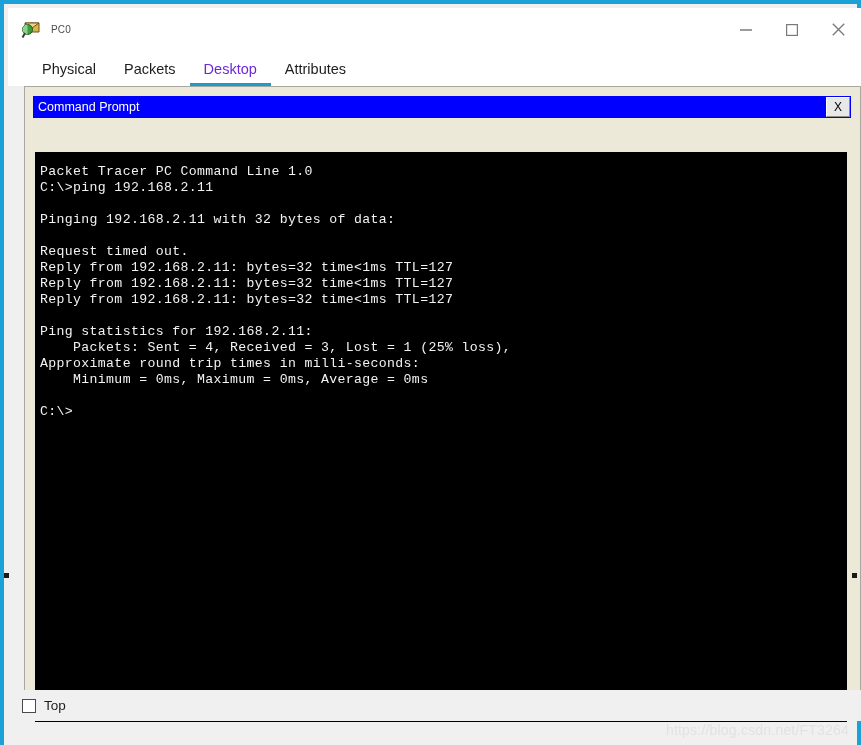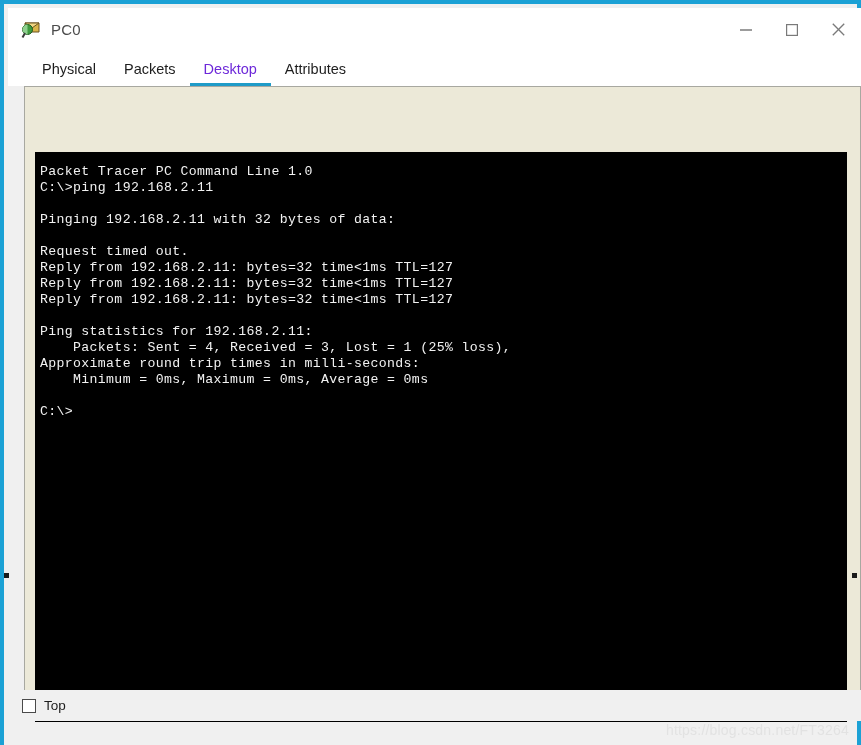--- a/index.html
+++ b/index.html
@@ -40,21 +40,21 @@
   }
   #window-icon {
     margin-left: 12px;
     width: 22px;
     height: 22px;
     position: relative;
     flex: none;
   }
   #window-title {
     margin-left: 9px;
-    font-size: 15px;
+    font-size: 10px;
     color: #4b4b4b;
     letter-spacing: 0.2px;
     font-family: "Liberation Sans", sans-serif;
   }
   #window-controls {
     margin-left: auto;
     display: flex;
     align-items: center;
     height: 100%;
   }
@@ -269,20 +269,24 @@
     <div class="tab">Physical</div>
     <div class="tab">Packets</div>
     <div class="tab active">Desktop</div>
     <div class="tab">Attributes</div>
   </div>
 
   <div id="content-panel">
 
     <div id="cmd-window">
 
+      <div id="cmd-titlebar">
+        <span id="cmd-title-text">Command Prompt</span>
+        <div id="cmd-close-button">X</div>
+      </div>
 
       <div id="terminal">
         <pre id="terminal-text">Packet Tracer PC Command Line 1.0
 C:\&gt;ping 192.168.2.11
 
 Pinging 192.168.2.11 with 32 bytes of data:
 
 Request timed out.
 Reply from 192.168.2.11: bytes=32 time&lt;1ms TTL=127
 Reply from 192.168.2.11: bytes=32 time&lt;1ms TTL=127

